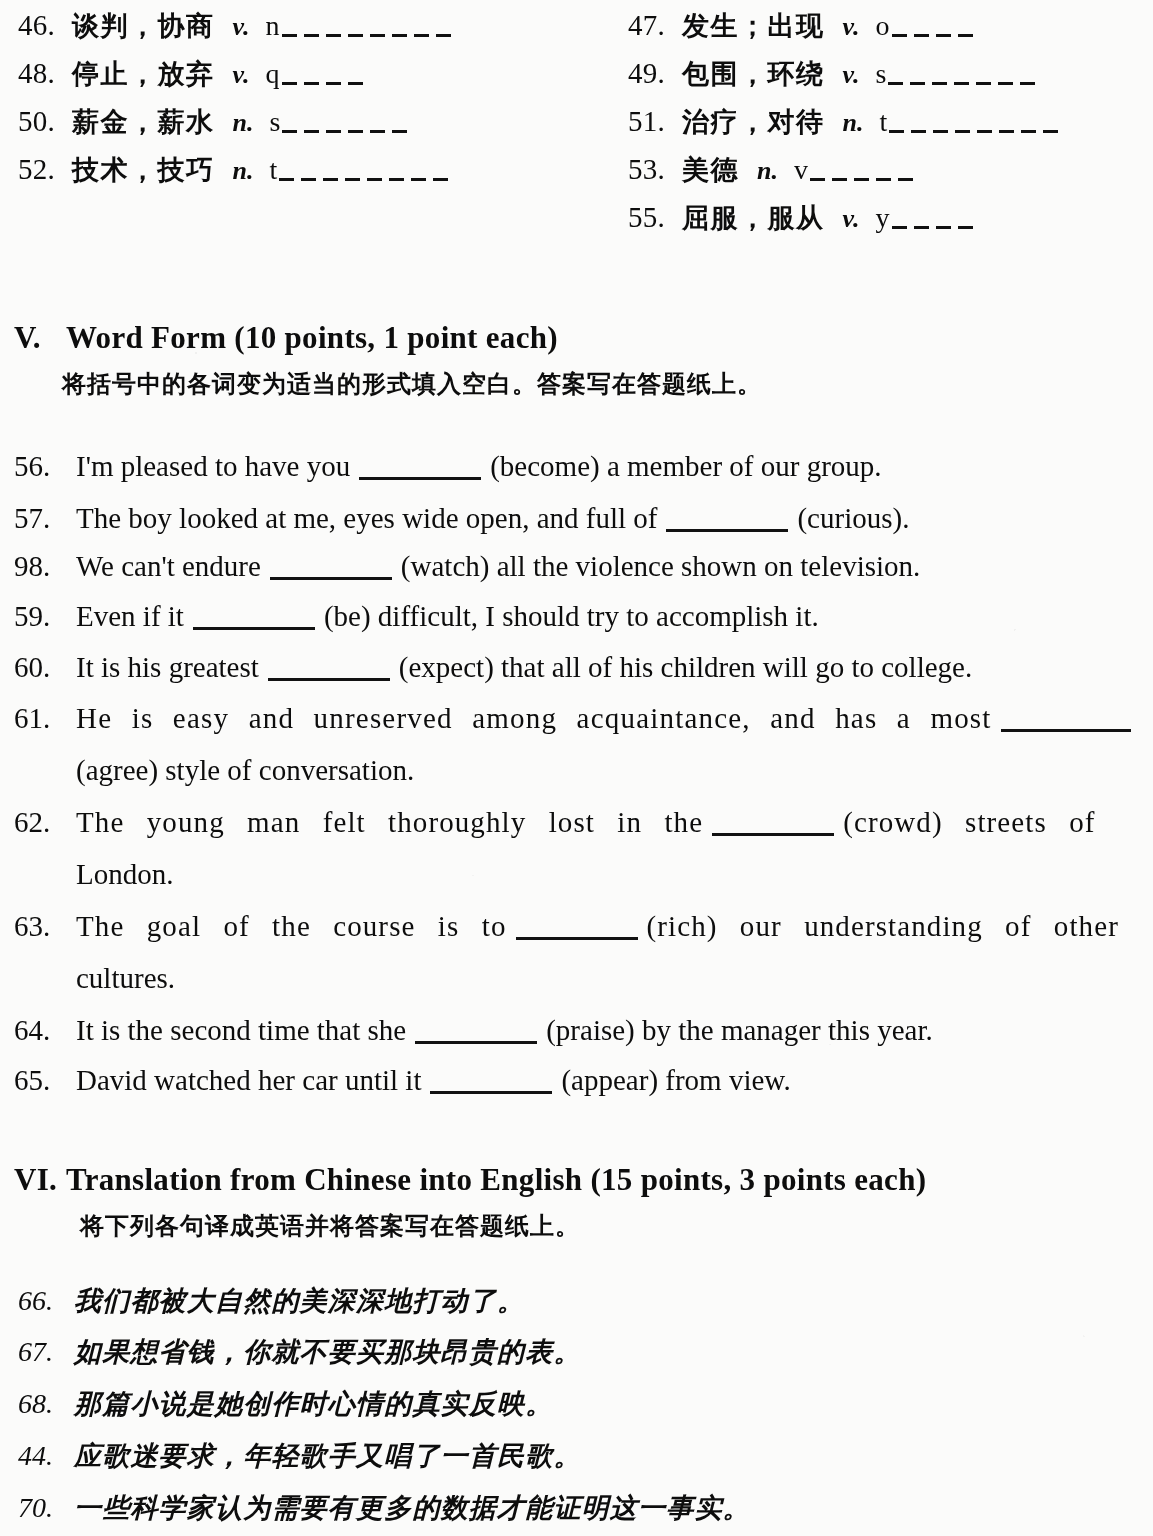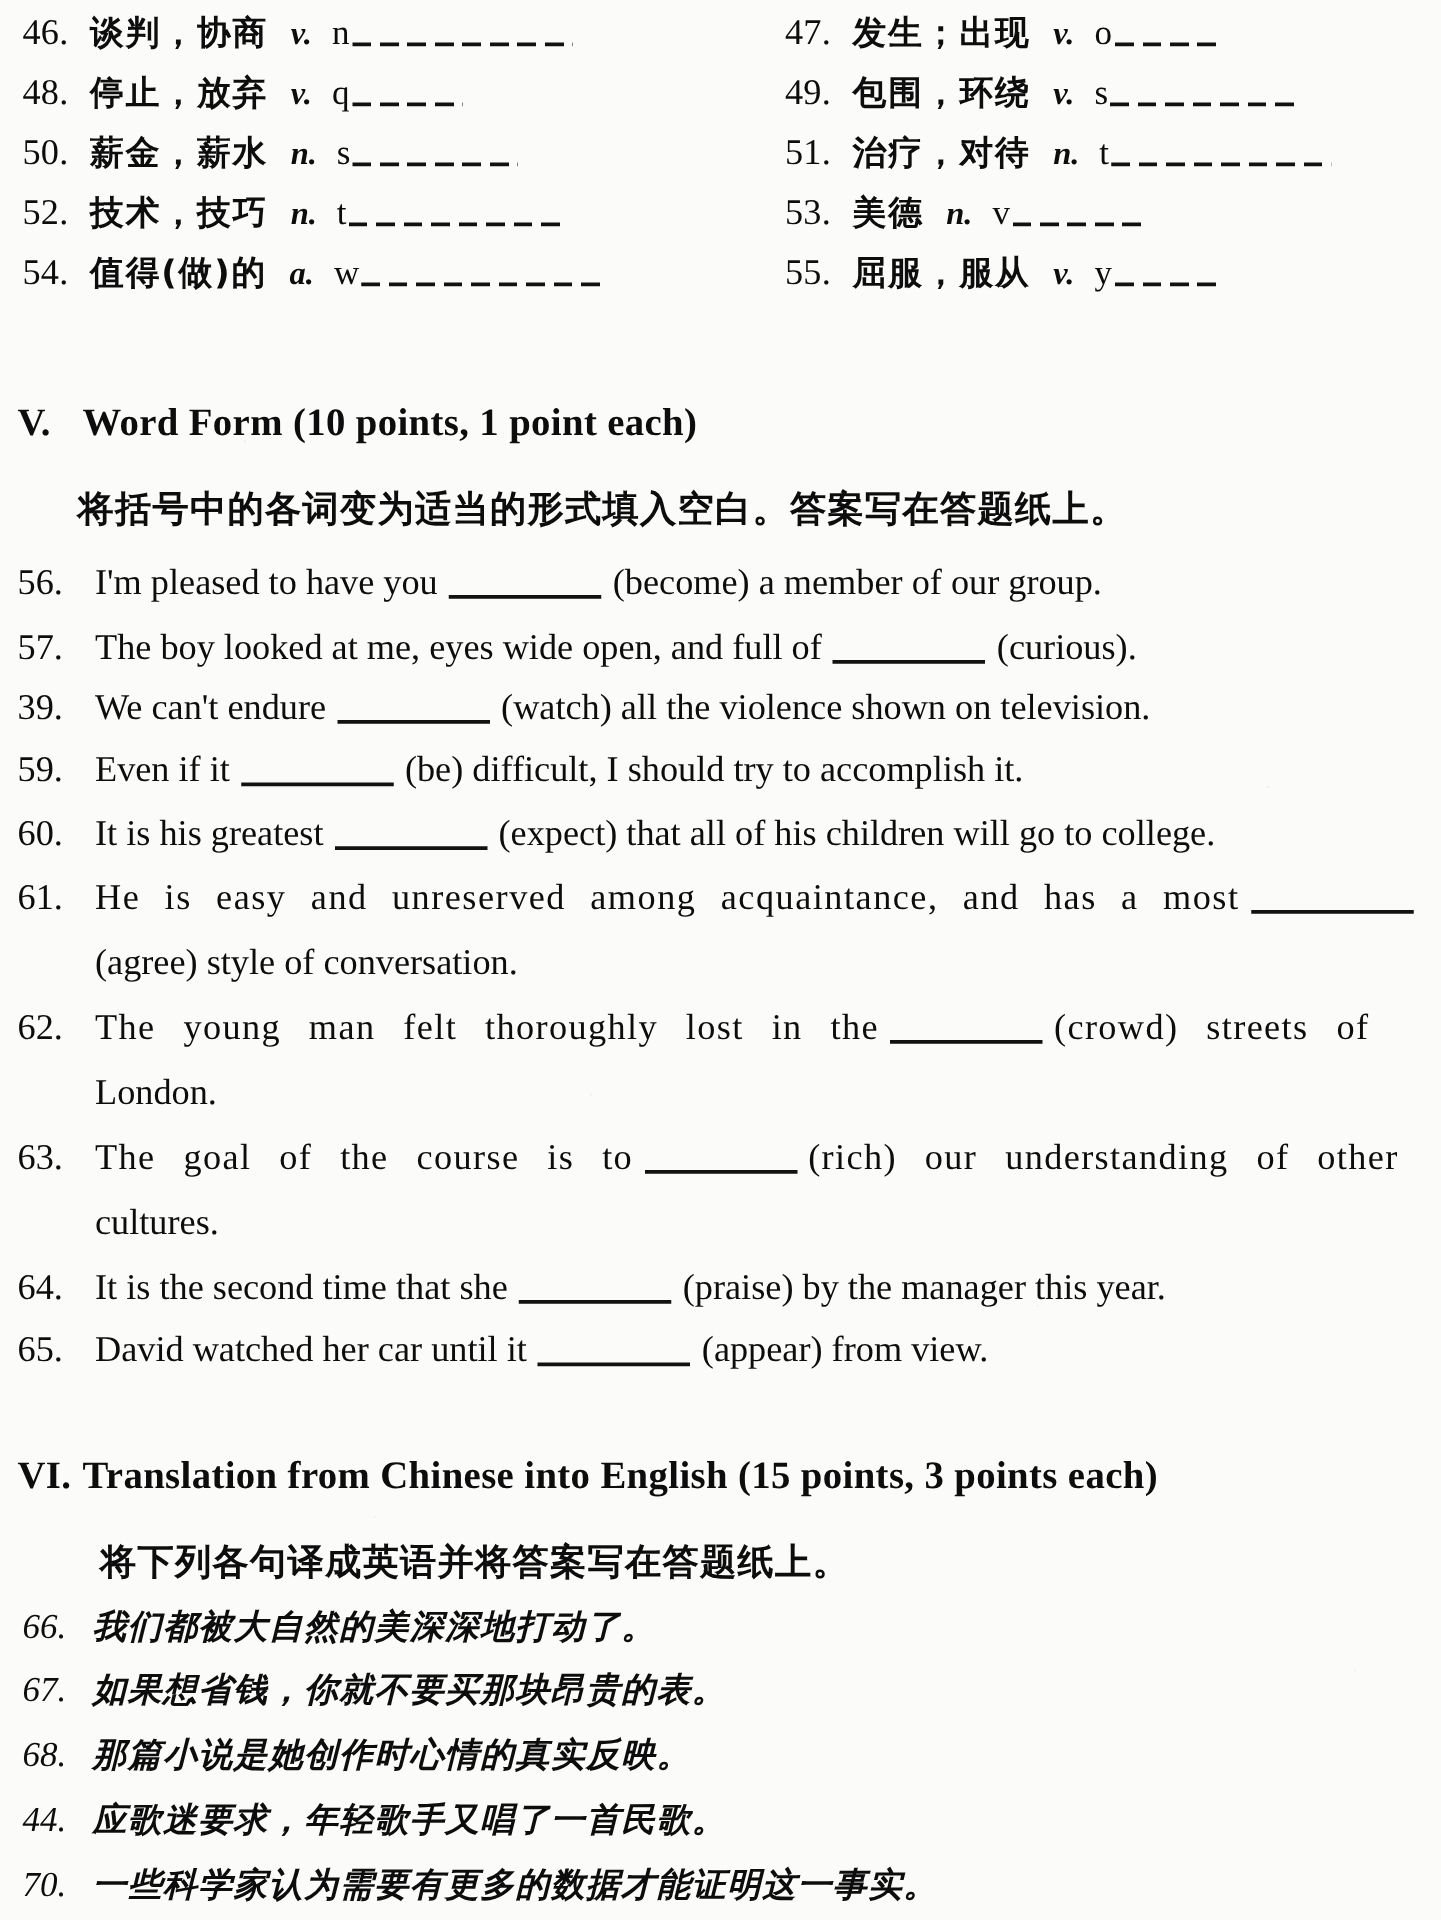--- a/index.html
+++ b/index.html
@@ -108,25 +108,24 @@
     font-size: 31px;
     letter-spacing: .3px;
     white-space: nowrap;
   }
   .section-roman {
     min-width: 52px;
   }
   .section-instr {
     position: absolute;
     font-family: "DejaVu Sans", "Liberation Sans", sans-serif;
-    font-size: 29px;
+    font-size: 24px;
     font-weight: 600;
     letter-spacing: 1px;
     white-space: nowrap;
-    margin-top: 20px;
   }
 
   
   .item {
     position: absolute;
     display: flex;
     align-items: flex-start;
     font-size: 29px;
     line-height: 52px;
     white-space: nowrap;
@@ -205,27 +204,20 @@
         <span class="v-letter">s</span>
         <span class="v-blank" style="width:132px"></span>
       </div>
       <div class="vocab-row">
         <span class="v-num">52.</span>
         <span class="v-cn">技术，技巧</span>
         <span class="v-pos">n.</span>
         <span class="v-letter">t</span>
         <span class="v-blank" style="width:176px"></span>
       </div>
-      <div class="vocab-row">
-        <span class="v-num">54.</span>
-        <span class="v-cn">值得(做)的</span>
-        <span class="v-pos">a.</span>
-        <span class="v-letter">w</span>
-        <span class="v-blank" style="width:198px"></span>
-      </div>
     </div>
 
     <div class="vocab-col right">
       <div class="vocab-row">
         <span class="v-num">47.</span>
         <span class="v-cn">发生；出现</span>
         <span class="v-pos">v.</span>
         <span class="v-letter">o</span>
         <span class="v-blank" style="width:88px"></span>
       </div>
@@ -282,21 +274,21 @@
     <span class="i-body">
       <span class="i-line">
         <span>The boy looked at me, eyes wide open, and full of</span>
         <span class="fill-blank" style="width:122px"></span>
         <span>(curious).</span>
       </span>
     </span>
   </div>
 
   <div class="item" style="top:540px; left:14px">
-    <span class="i-num">39.</span>
+    <span class="i-num">98.</span>
     <span class="i-body">
       <span class="i-line">
         <span>We can't endure</span>
         <span class="fill-blank" style="width:122px"></span>
         <span>(watch) all the violence shown on television.</span>
       </span>
     </span>
   </div>
 
   <div class="item" style="top:590px; left:14px">

